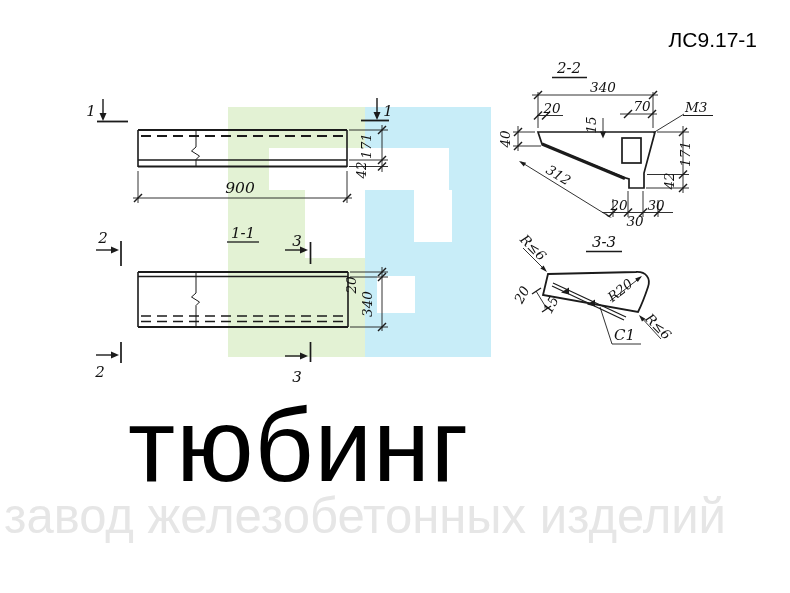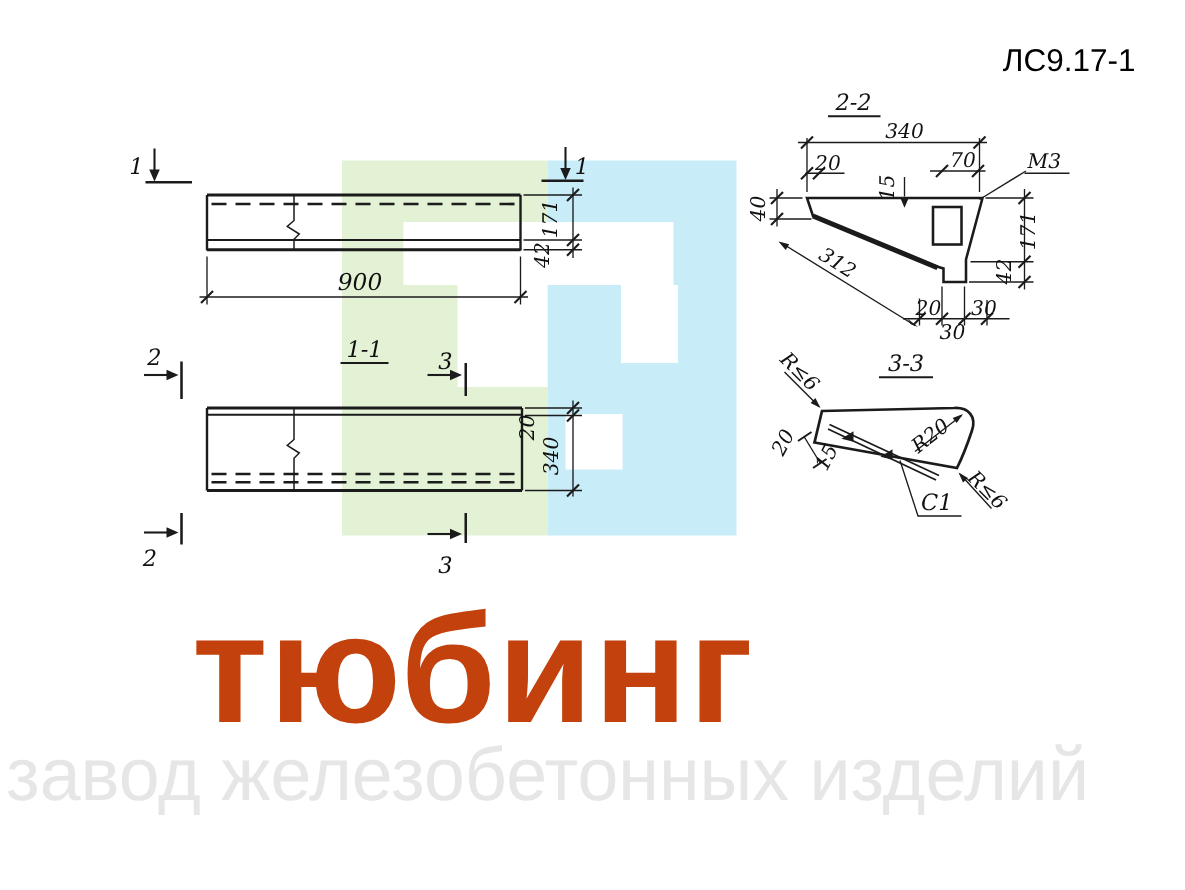--- a/index.html
+++ b/index.html
@@ -1,21 +1,21 @@
 <!DOCTYPE html>
 <html><head>
 <meta charset="utf-8">
 <style>
   html,body{margin:0;padding:0;background:#fff;}
   #canvas{position:relative;width:790px;height:593px;background:#ffffff;overflow:hidden;
           font-family:"Liberation Sans",sans-serif;}
   .wm{position:absolute;}
   .wm-cut{position:absolute;background:#ffffff;}
-  #brand{position:absolute;left:128px;top:394px;font-size:103px;font-weight:bold;
-         color:#c2410c;letter-spacing:1px;line-height:1;white-space:nowrap;}
+  #brand{position:absolute;left:128px;top:394px;font-size:103px;font-weight:normal;
+         color:#000000;letter-spacing:1px;line-height:1;white-space:nowrap;}
   #brand-sub{position:absolute;left:4px;top:489px;font-size:50px;font-weight:300;
          color:#e6e6e6;letter-spacing:0px;line-height:1.1;white-space:nowrap;transform:scaleX(.98);transform-origin:left;}
   svg{position:absolute;left:0;top:0;}
   svg line, svg path, svg rect{stroke:#1b1b1b;fill:none;}
   .t{font-family:"DejaVu Serif",serif;font-style:italic;font-size:13.5px;fill:#111;stroke:none;text-anchor:middle;}
   .tb{font-size:15.5px;}
   .lbl{font-size:15px;}
   .mark{font-size:15px;}
   .title{font-family:"Liberation Sans",sans-serif;font-style:normal;font-size:21px;fill:#000;
          stroke:none;text-anchor:end;}

